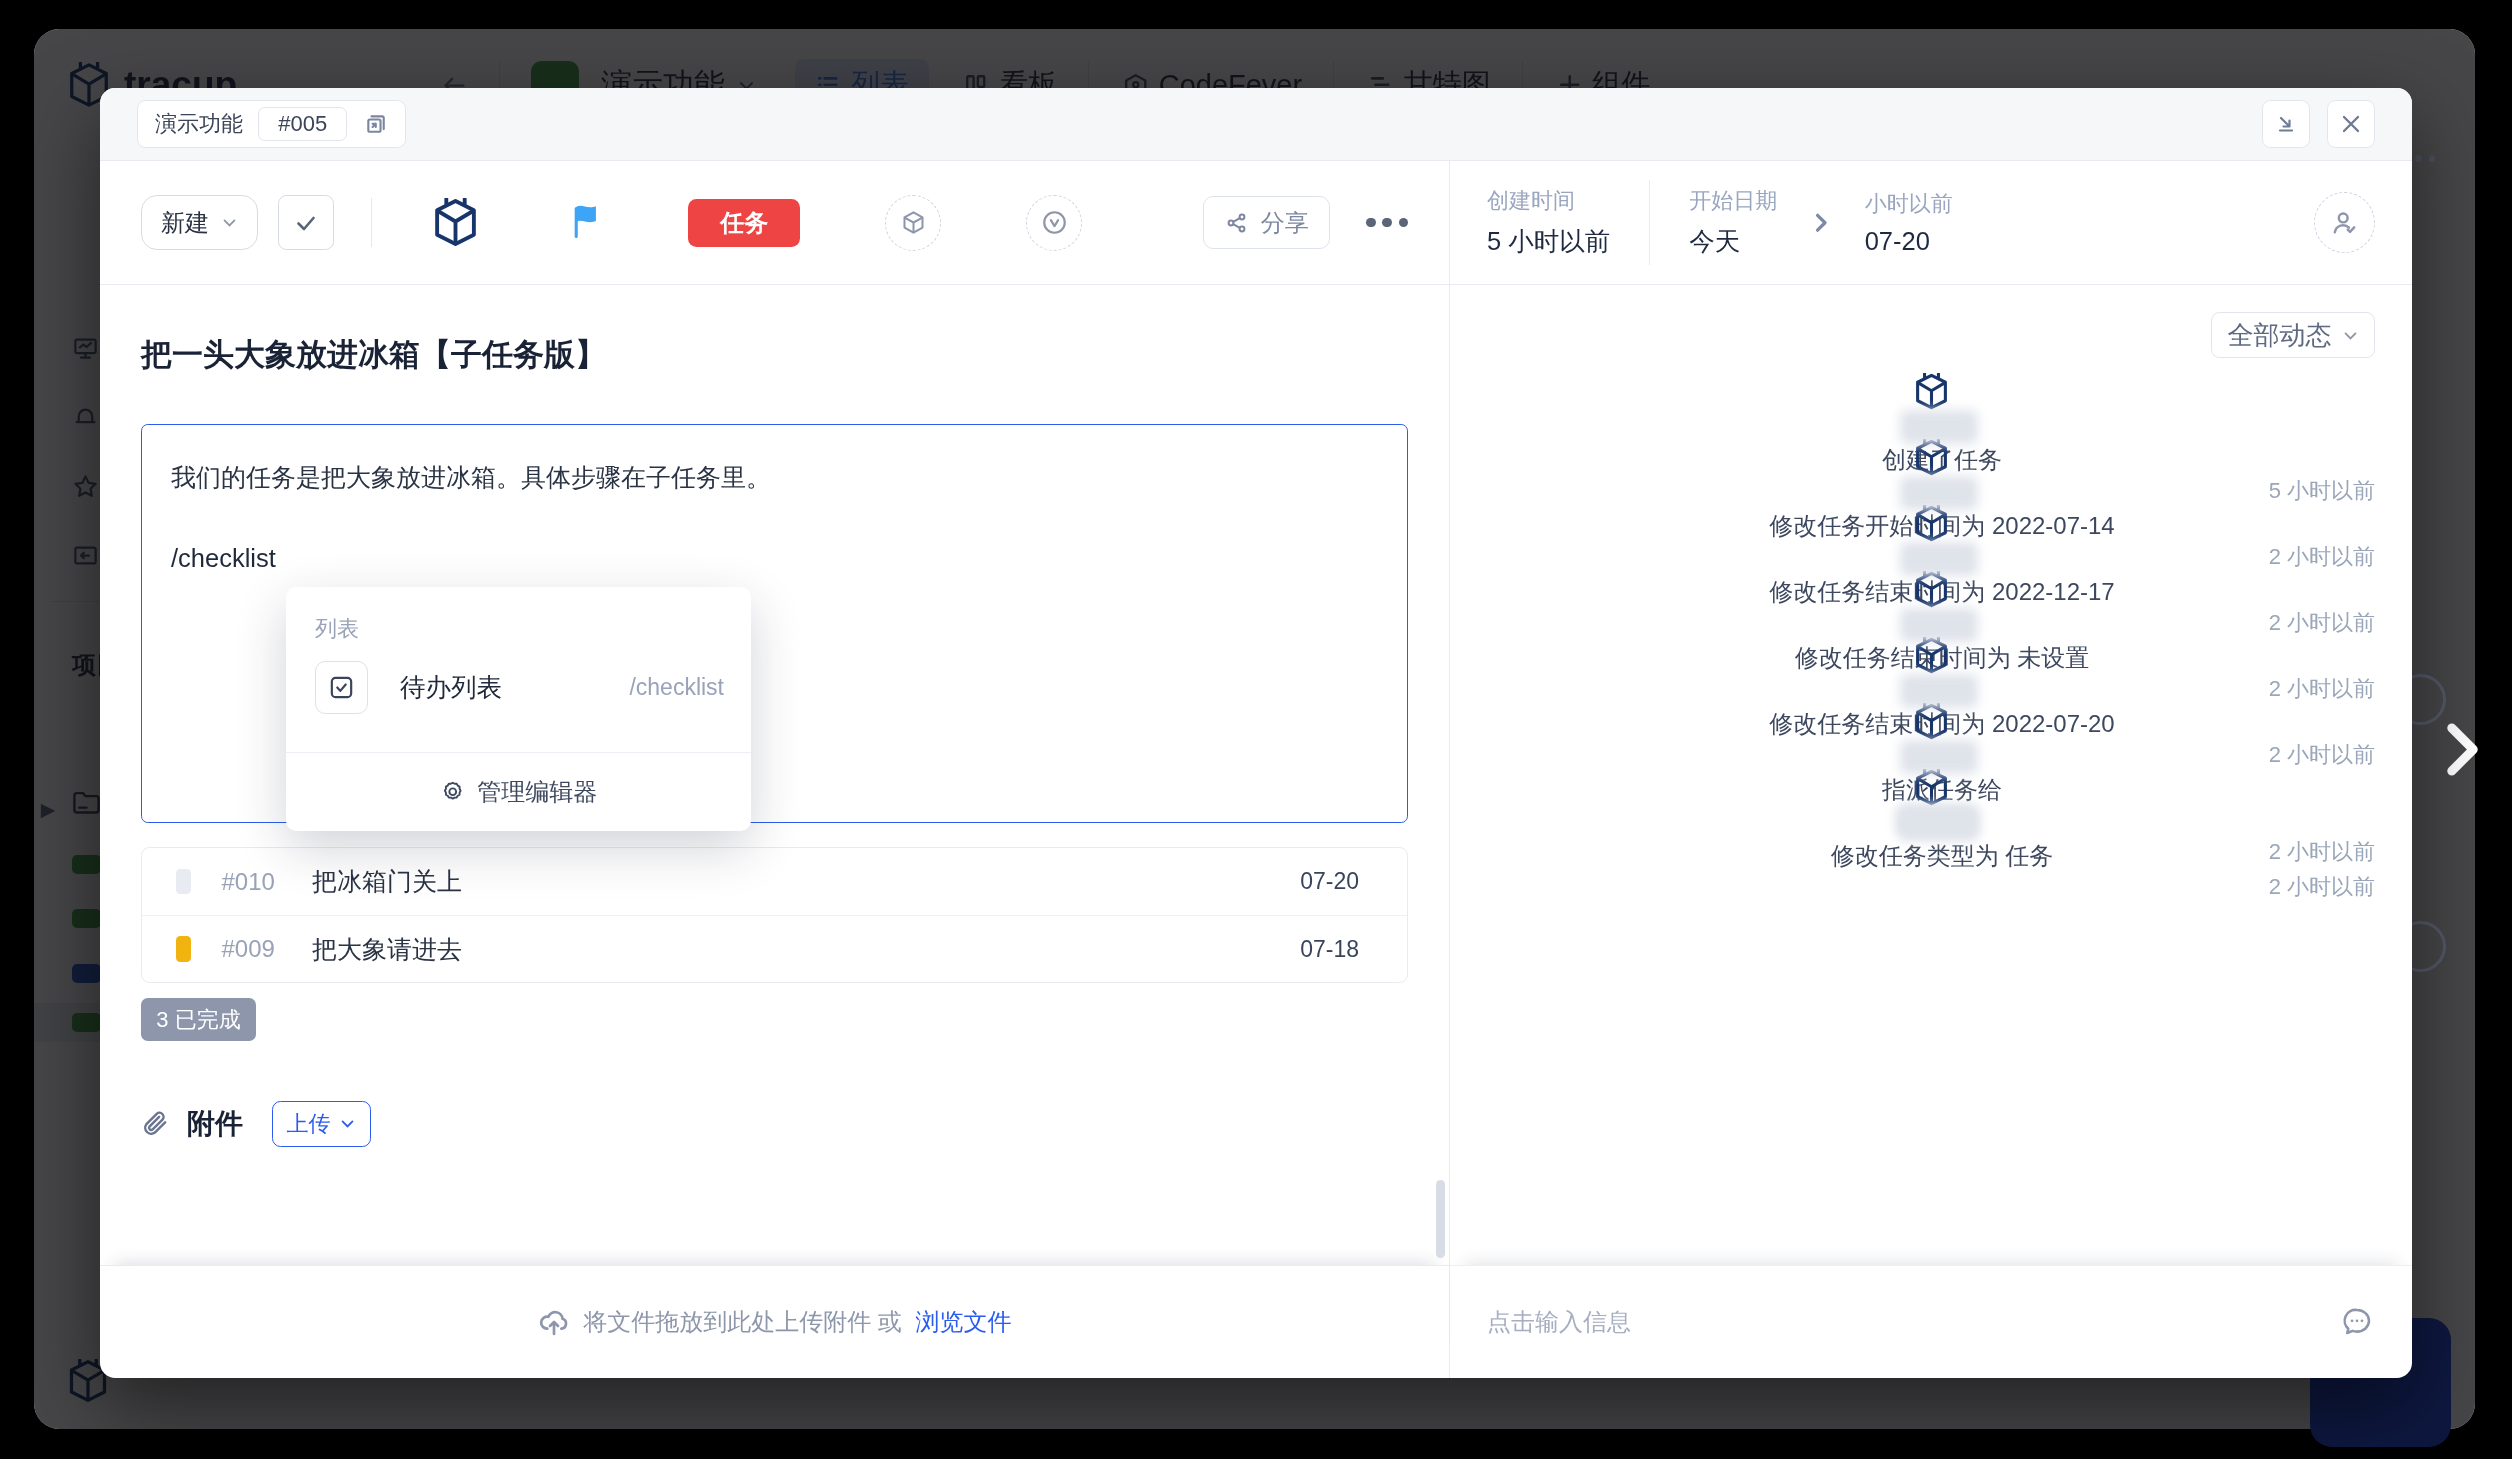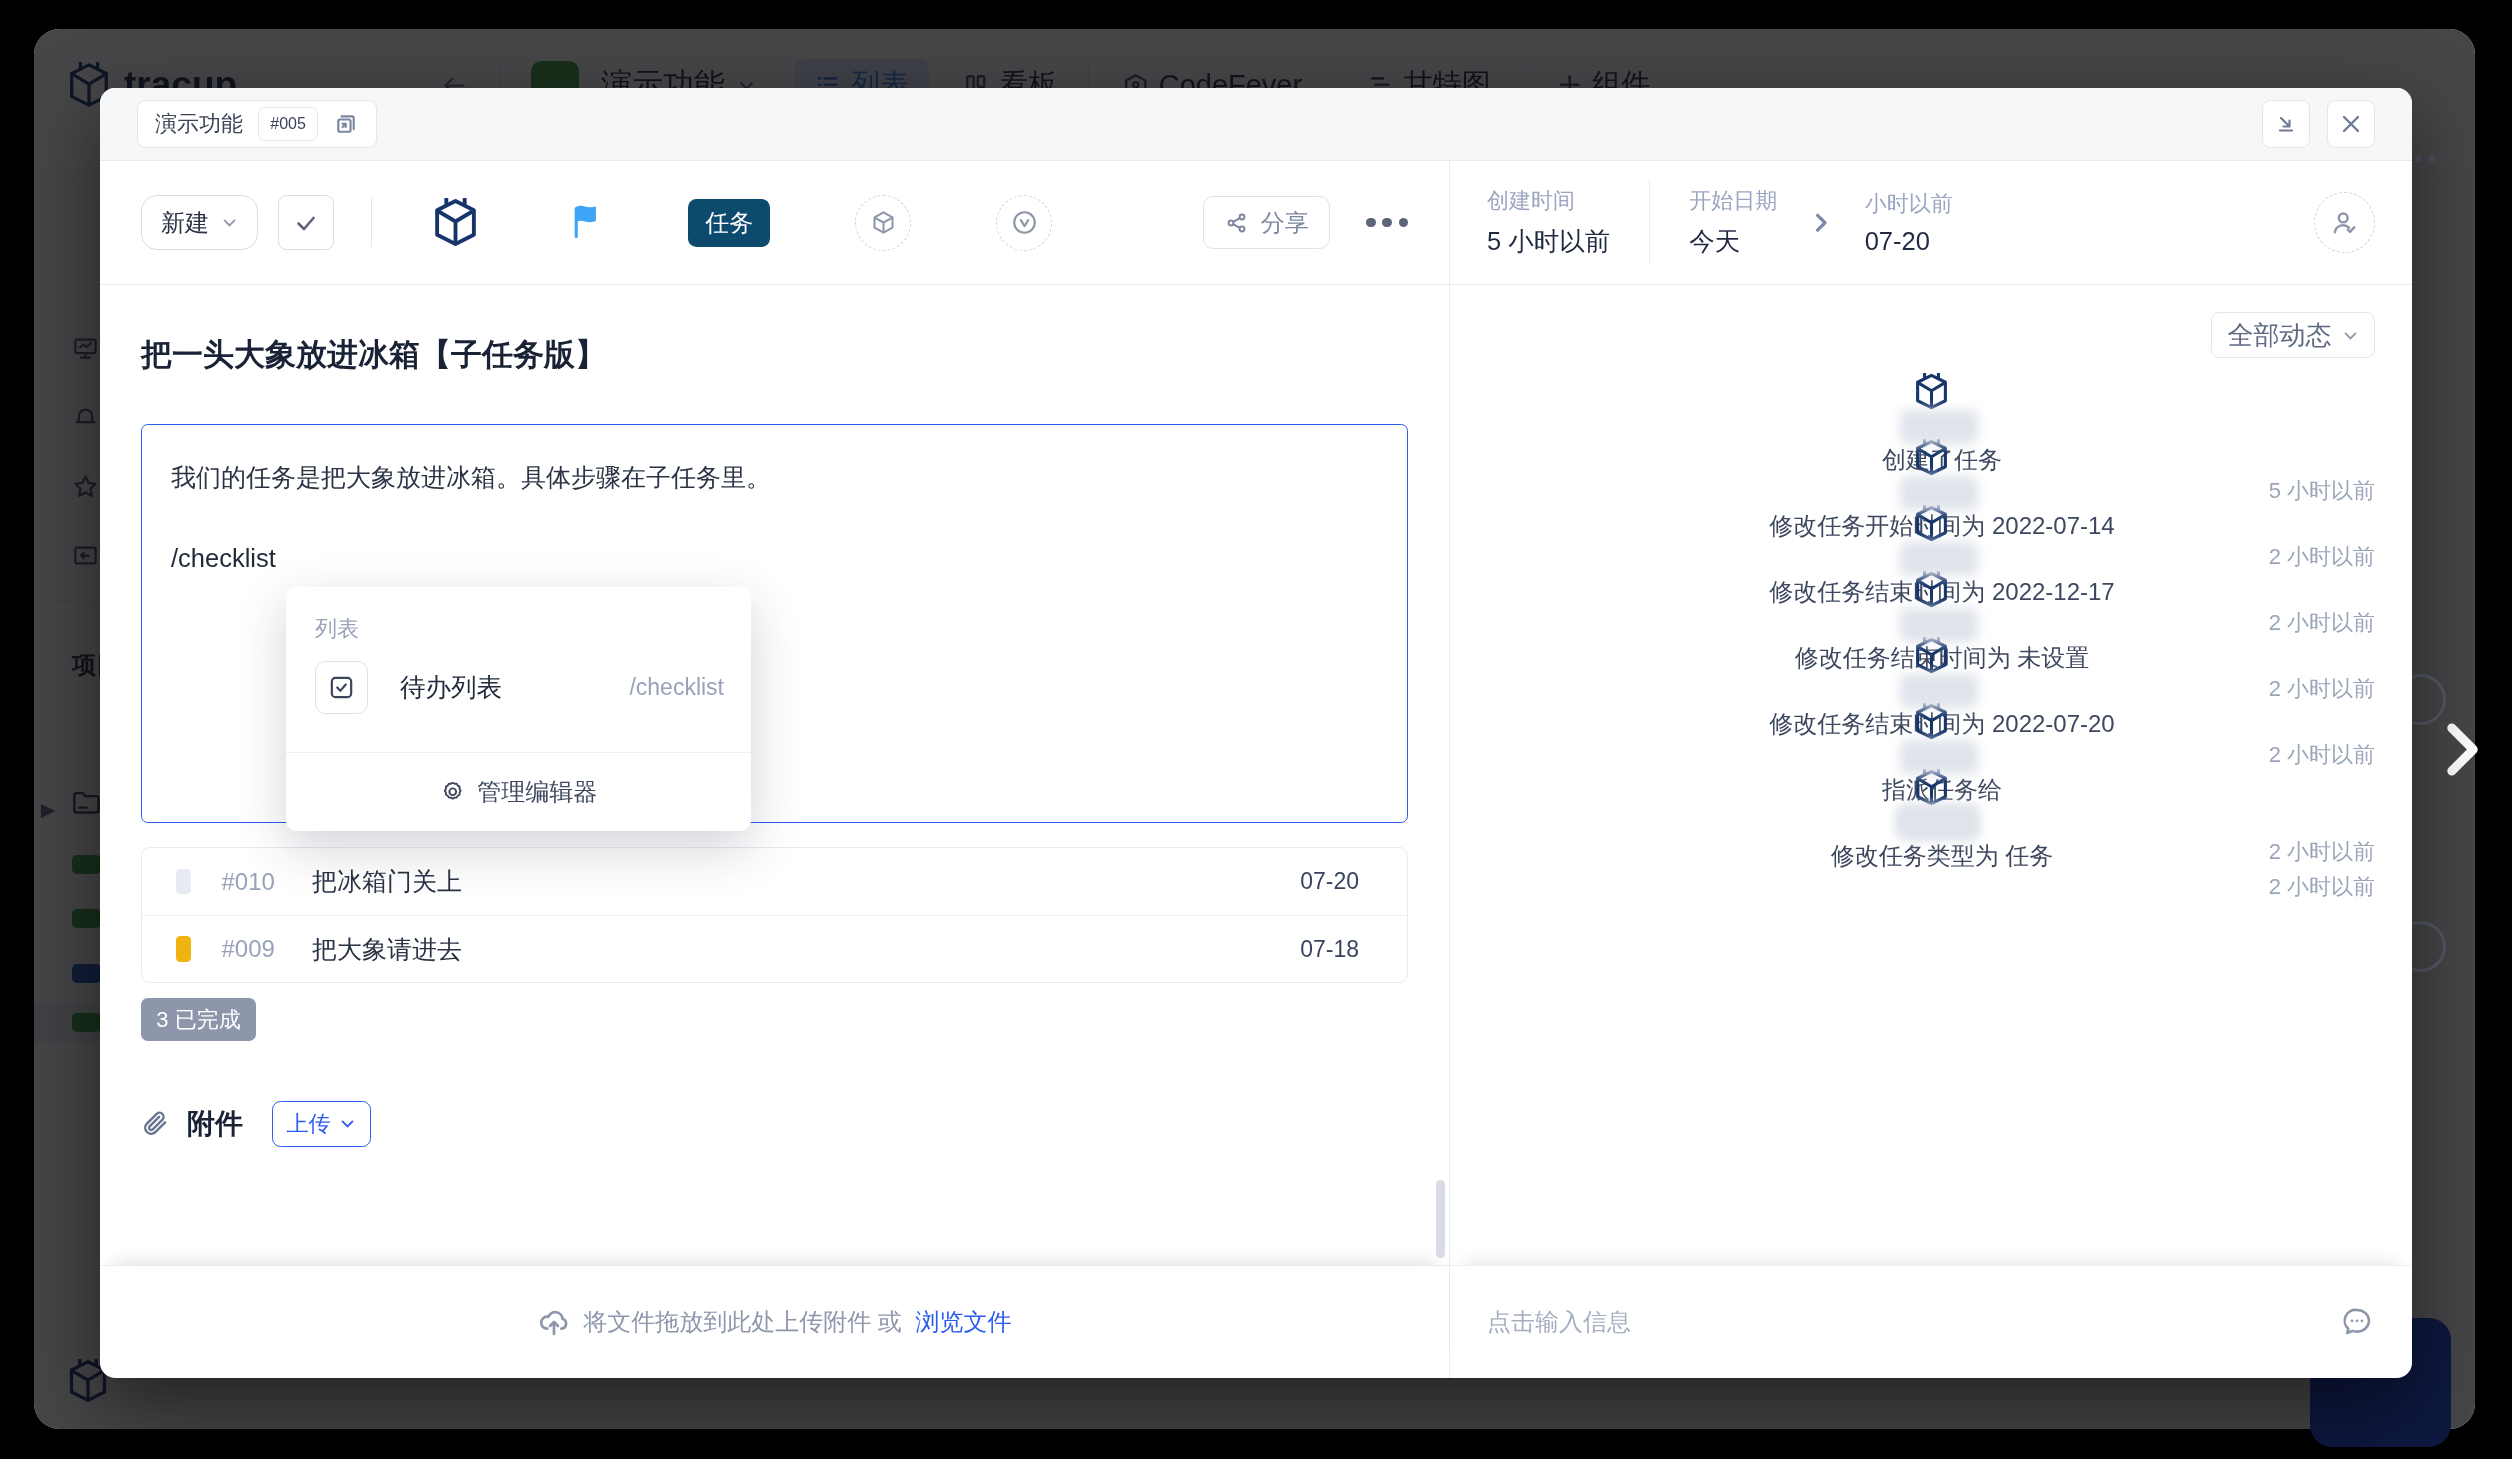--- a/index.html
+++ b/index.html
@@ -33,34 +33,34 @@
   .fab-navy{position:absolute;left:2310px;top:1318px;width:141px;height:129px;border-radius:22px;background:#0e1840;}
   .edge-ring{position:absolute;width:51px;height:51px;border-radius:50%;border:3.4px solid rgba(96,106,132,0.55);}
   .ring1{left:2395px;top:674px;} .ring2{left:2395px;top:921px;}
   .next-chevron{position:absolute;left:2441px;top:717px;color:#fff;cursor:pointer;}
 
   
   .modal{position:absolute;left:100px;top:88px;width:2312px;height:1290px;background:#fff;border-radius:15.3px;box-shadow:0 29px 77px rgba(0,0,0,0.5);display:flex;flex-direction:column;overflow:hidden;}
   .m-header{height:73px;background:#f6f7f9;border-bottom:0.9px solid #e8eaf0;display:flex;align-items:center;padding:0 37px;flex:none;}
   .chip-group{height:48px;border:0.9px solid #e2e5ec;background:#fff;border-radius:8.5px;display:flex;align-items:center;gap:15.3px;padding:0 17px;}
   .chip-project{font-size:22px;color:#3b4458;}
-  .chip-id{height:34px;border:0.9px solid #e2e5ec;border-radius:6.8px;padding:0 11px;font-size:16px;color:#3b4458;display:flex;align-items:center;}
+  .chip-id{height:34px;border:0.9px solid #e2e5ec;border-radius:6.8px;padding:0 19px;font-size:22px;color:#3b4458;display:flex;align-items:center;}
   .chip-copy{color:#7b86a0;display:flex;cursor:pointer;}
   .m-header .spacer{flex:1;}
   .hd-btn{width:48px;height:48px;border:0.9px solid #e2e5ec;border-radius:8.5px;background:#fff;color:#707b96;display:flex;align-items:center;justify-content:center;margin-left:17px;cursor:pointer;}
 
   .m-body{flex:1;display:flex;min-height:0;}
   .left-col{width:1350px;flex:none;display:flex;flex-direction:column;border-right:0.9px solid #e9ebf1;min-height:0;}
   .toolbar{height:124px;flex:none;border-bottom:0.9px solid #e9ebf1;display:flex;align-items:center;padding:0 41px;}
   .btn-new{height:55px;padding:0 19px;border-radius:16px;border:0.9px solid #d7dbe4;background:#fff;display:flex;align-items:center;gap:12px;font-size:24px;color:#2a3142;cursor:pointer;}
   .btn-check{width:56px;height:55px;border-radius:8.5px;border:0.9px solid #d7dbe4;background:#fff;color:#5b6478;display:flex;align-items:center;justify-content:center;margin-left:20.4px;cursor:pointer;}
   .tb-div{width:0.9px;height:49px;background:#e5e8ef;margin:0 37px;}
   .tb-logo{color:#17356b;margin-left:22px;}
   .tb-flag{color:#3ea4f5;margin-left:89px;}
-  .type-badge{margin-left:85px;height:48px;padding:0 17px;border-radius:8.5px;background:#0c4a6e;color:#fff;font-size:24px;display:flex;align-items:center;cursor:pointer;}
+  .type-badge{margin-left:85px;height:48px;padding:0 32px;border-radius:8.5px;background:#ef4444;color:#fff;font-size:24px;display:flex;align-items:center;cursor:pointer;font-weight:bold;}
   .dash-circle{width:56px;height:56px;border:1.7px dashed #ccd2df;border-radius:50%;display:flex;align-items:center;justify-content:center;color:#8d96ab;margin-left:85px;cursor:pointer;}
   .tb-spacer{flex:1;}
   .btn-share{height:53px;padding:0 20.4px;border-radius:10.2px;border:0.9px solid #dee2ea;background:#fff;color:#7d87a0;font-size:24px;display:flex;align-items:center;gap:12px;cursor:pointer;}
   .tb-more{margin-left:36px;display:flex;gap:6.8px;cursor:pointer;}
   .tb-more i{width:9.4px;height:9.4px;border-radius:50%;background:#5b6478;}
 
   .content{flex:1;position:relative;padding:0 41px;min-height:0;overflow:hidden;}
   .task-title{margin-top:49px;font-size:31px;font-weight:bold;color:#1a2335;cursor:text;}
   .desc-box{margin-top:48px;height:399px;border:1.7px solid #2b5cf0;border-radius:6.8px;padding:34px 29px;cursor:text;}
   .desc-line{font-size:25px;color:#2a3344;line-height:37px;}

